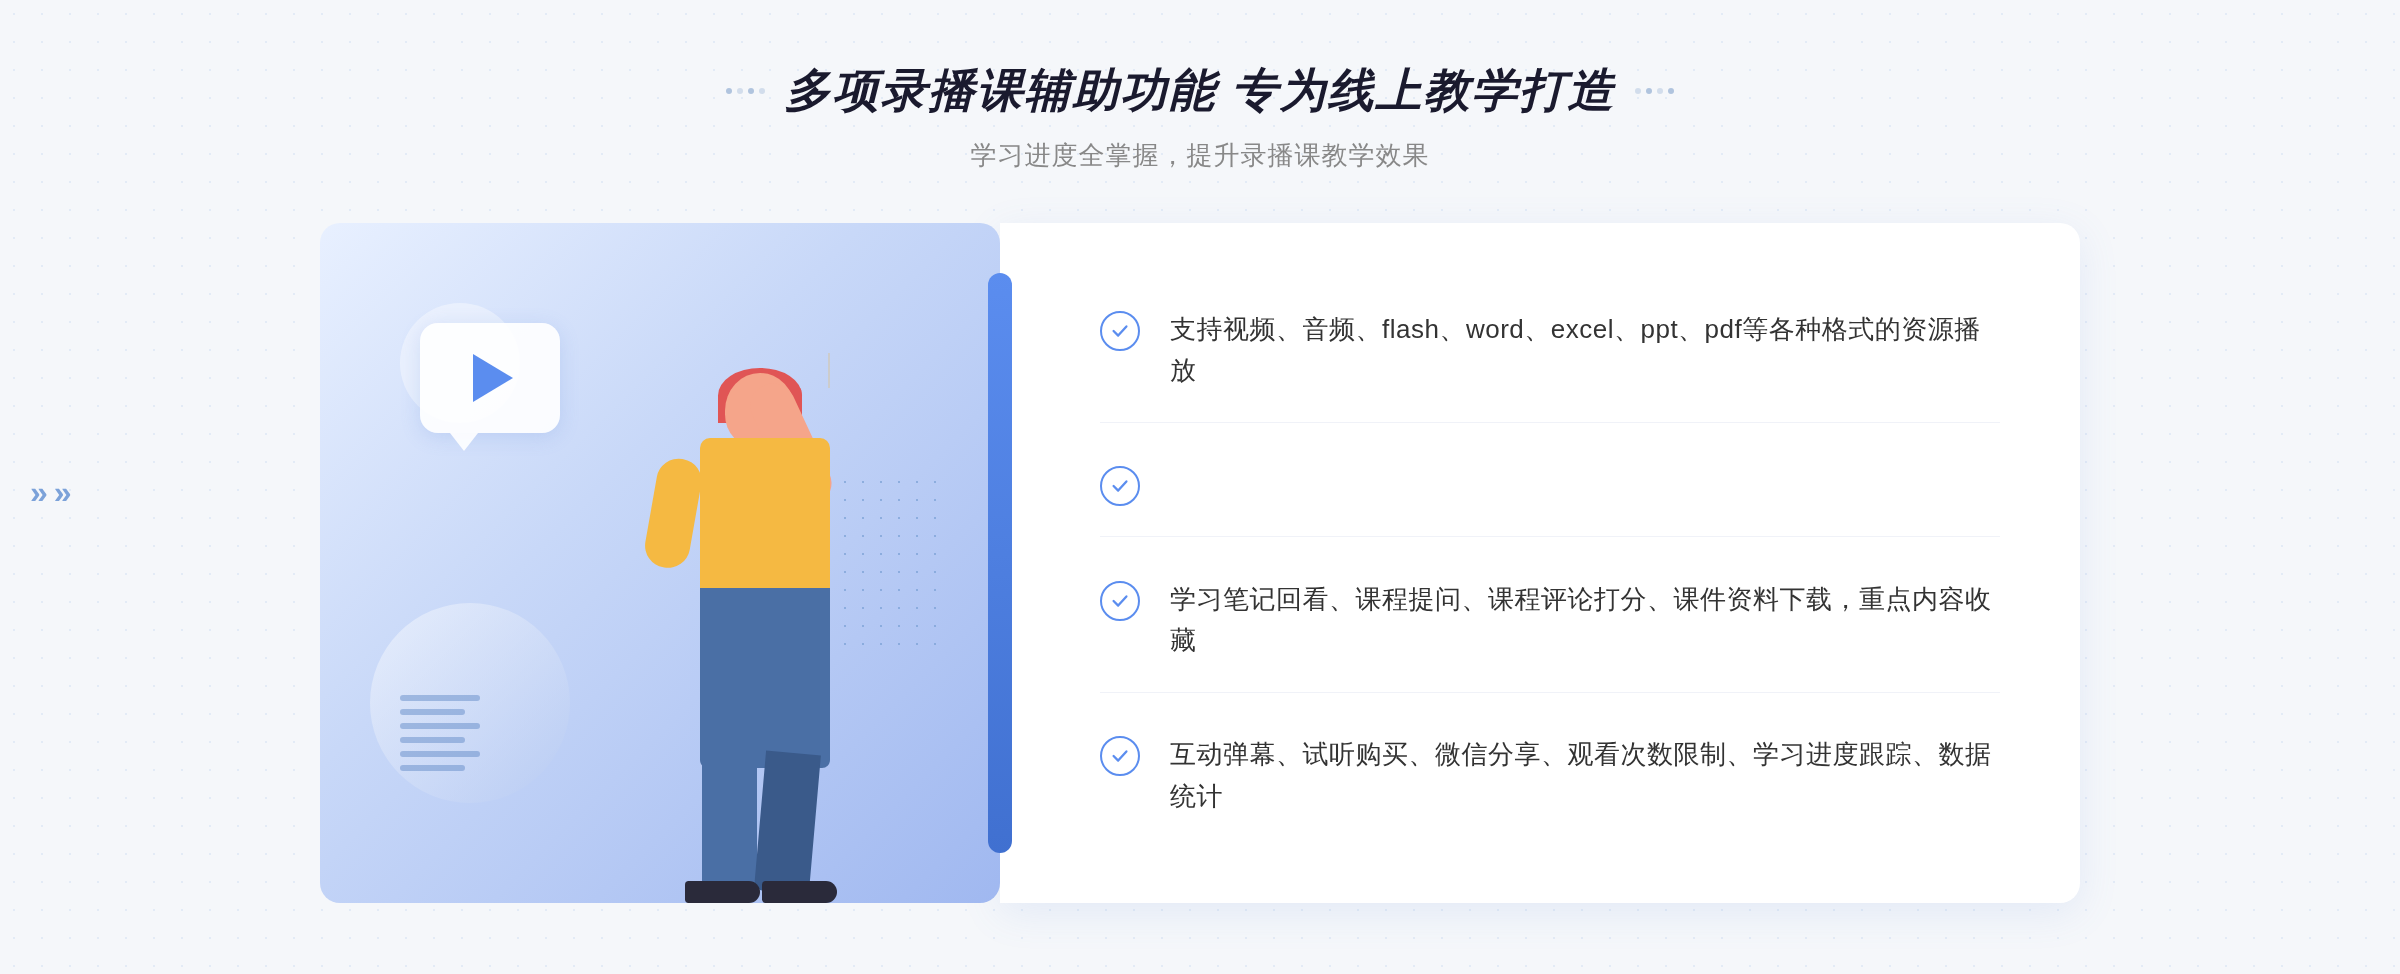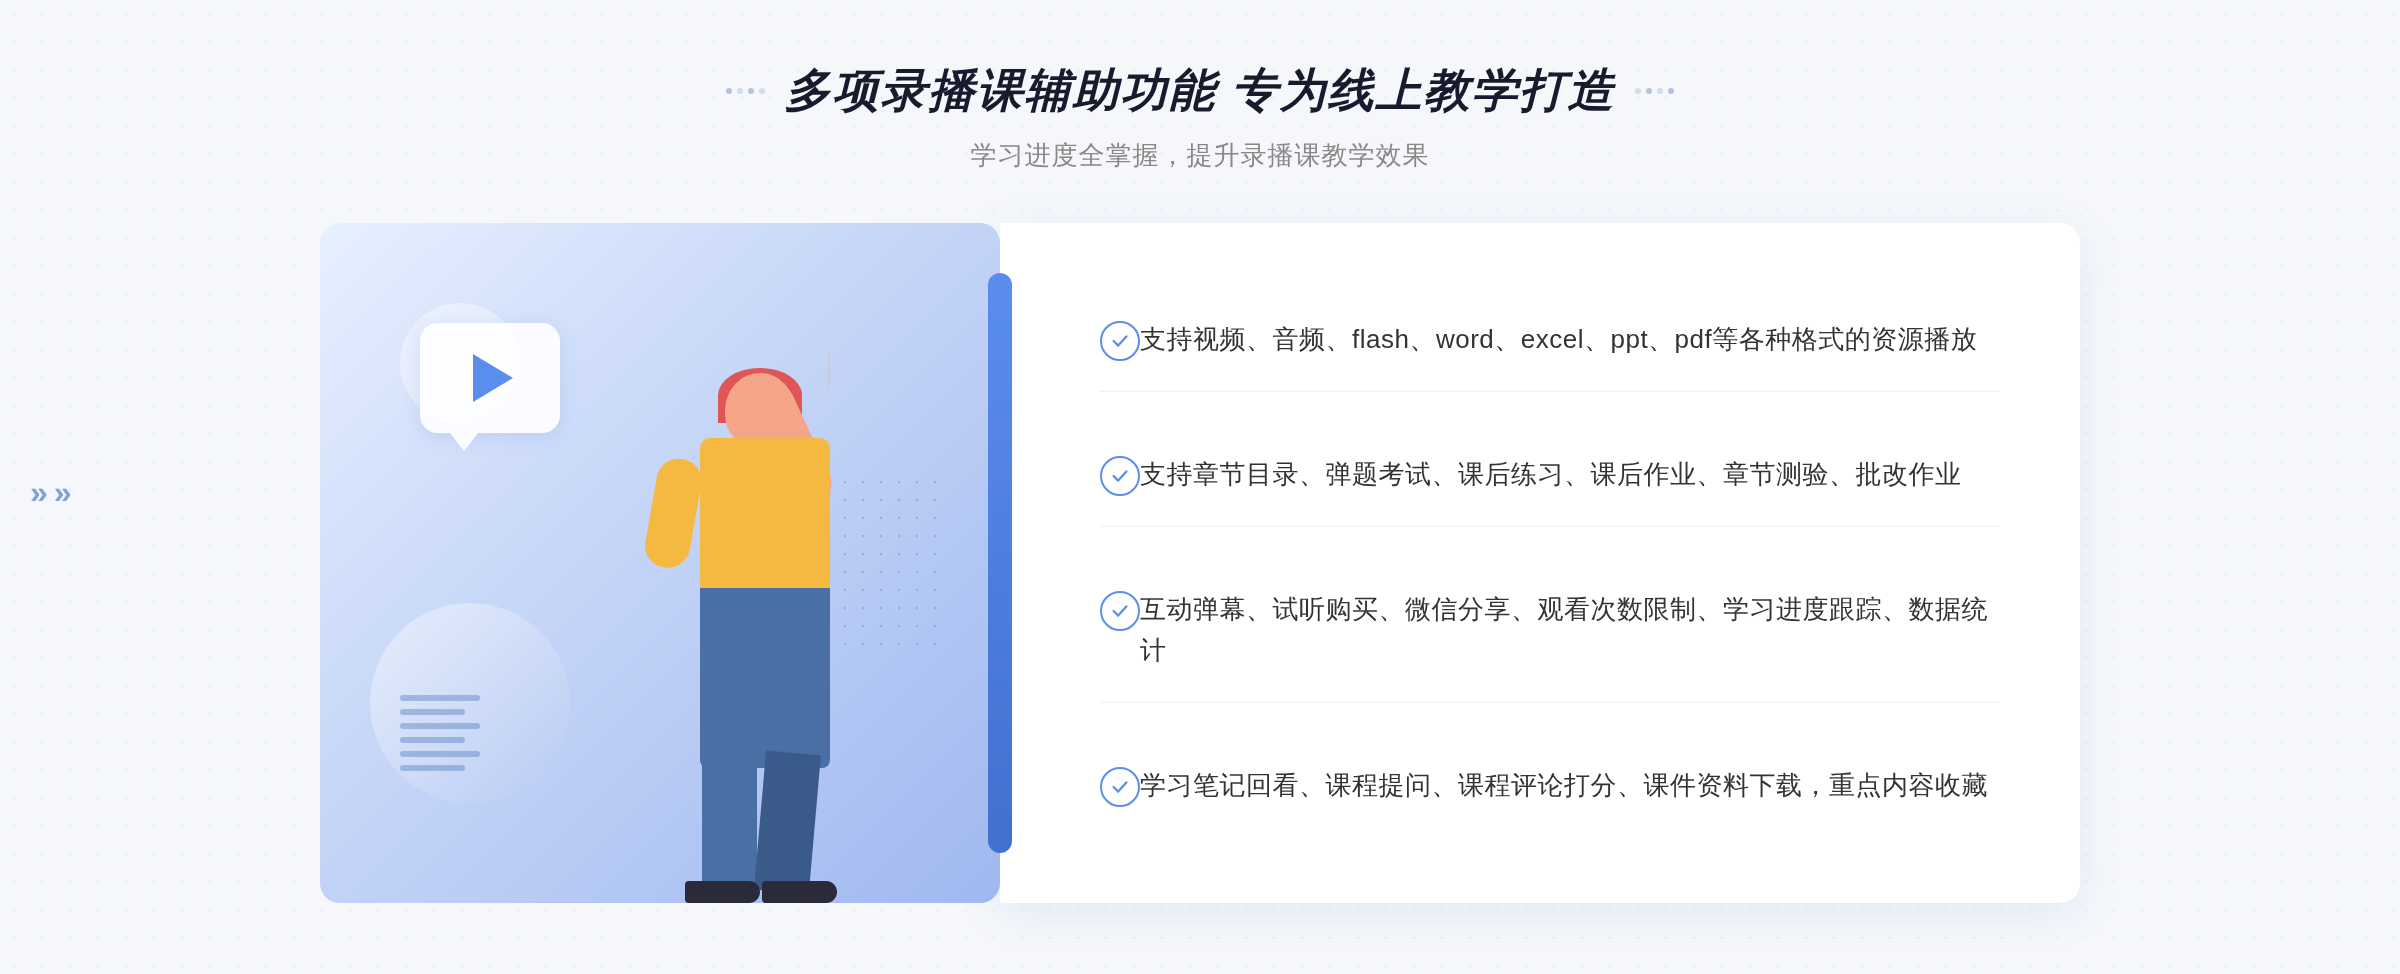--- a/index.html
+++ b/index.html
@@ -377,20 +377,21 @@
       padding: 50px 80px 50px 100px;
       display: flex;
       flex-direction: column;
       justify-content: space-around;
       box-shadow: 0 10px 40px rgba(100,140,220,0.12);
     }
 
     .feature-item {
       display: flex;
       align-items: flex-start;
+      gap: 30px;
       padding: 30px 0;
       border-bottom: 1px solid #f0f2f8;
     }
 
     .feature-item:last-child {
       border-bottom: none;
     }
 
     .check-circle {
       width: 40px;
@@ -512,37 +513,36 @@
         </div>
         <span class="feature-text">支持视频、音频、flash、word、excel、ppt、pdf等各种格式的资源播放</span>
       </div>
 
       <div class="feature-item">
         <div class="check-circle">
           <svg viewBox="0 0 24 24" fill="none" xmlns="http://www.w3.org/2000/svg">
             <path d="M5 12l5 5L19 7" stroke="#5b8def" stroke-width="2.5" stroke-linecap="round" stroke-linejoin="round"></path>
           </svg>
         </div>
-        <span class="feature-text">支持章节目录、弹题考试、课后练习、课后作业、章节测验、批改作业</span>
+      </div>
+
+      <div class="feature-item">
+        <div class="check-circle">
+          <svg viewBox="0 0 24 24" fill="none" xmlns="http://www.w3.org/2000/svg">
+            <path d="M5 12l5 5L19 7" stroke="#5b8def" stroke-width="2.5" stroke-linecap="round" stroke-linejoin="round"></path>
+          </svg>
+        </div>
+        <span class="feature-text">学习笔记回看、课程提问、课程评论打分、课件资料下载，重点内容收藏</span>
       </div>
 
       <div class="feature-item">
         <div class="check-circle">
           <svg viewBox="0 0 24 24" fill="none" xmlns="http://www.w3.org/2000/svg">
             <path d="M5 12l5 5L19 7" stroke="#5b8def" stroke-width="2.5" stroke-linecap="round" stroke-linejoin="round"></path>
           </svg>
         </div>
         <span class="feature-text">互动弹幕、试听购买、微信分享、观看次数限制、学习进度跟踪、数据统计</span>
       </div>
 
-      <div class="feature-item">
-        <div class="check-circle">
-          <svg viewBox="0 0 24 24" fill="none" xmlns="http://www.w3.org/2000/svg">
-            <path d="M5 12l5 5L19 7" stroke="#5b8def" stroke-width="2.5" stroke-linecap="round" stroke-linejoin="round"></path>
-          </svg>
-        </div>
-        <span class="feature-text">学习笔记回看、课程提问、课程评论打分、课件资料下载，重点内容收藏</span>
-      </div>
-
     </div>
   </div>
 
 </div>
 
 </body></html>

